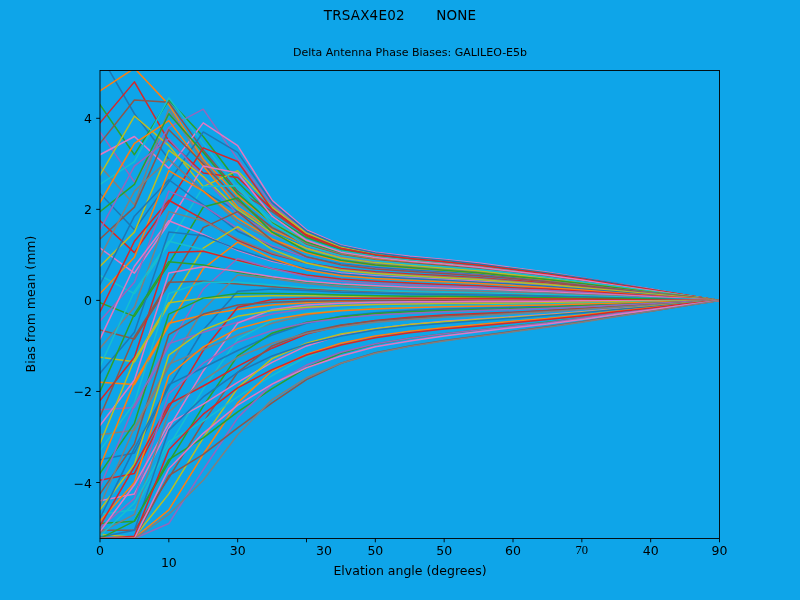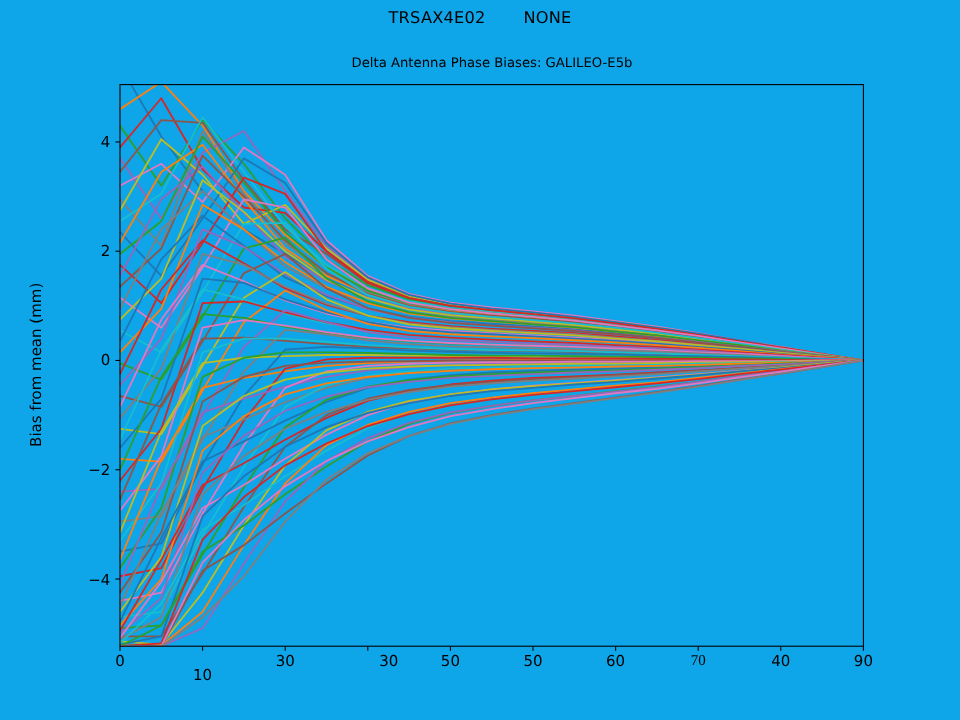--- a/index.html
+++ b/index.html
@@ -201,17 +201,18 @@
       <div class="tick-label xtick-label" style="left: 581.833px; font-family: Liberation Serif, serif;">70</div>
       <div class="tick-label xtick-label" style="left: 650.667px;">40</div>
       <div class="tick-label xtick-label" style="left: 719.5px;">90</div>
       <div class="tick-label ytick-label" style="top: 482.504px; left: 60px; width: 32px;">−4</div>
       <div class="tick-label ytick-label" style="top: 391.453px; left: 60px; width: 32px;">−2</div>
       <div class="tick-label ytick-label" style="top: 300.403px; left: 60px; width: 32px;">0</div>
       <div class="tick-label ytick-label" style="top: 209.352px; left: 60px; width: 32px;">2</div>
       <div class="tick-label ytick-label" style="top: 118.302px; left: 60px; width: 32px;">4</div>
     </div>
 
+  <div class="xlabel">Elvation angle (degrees)</div>
   <div class="ylabel">
       <span>Bias from mean (mm)</span>
     </div>
 
 </div>
 
 </body></html>

